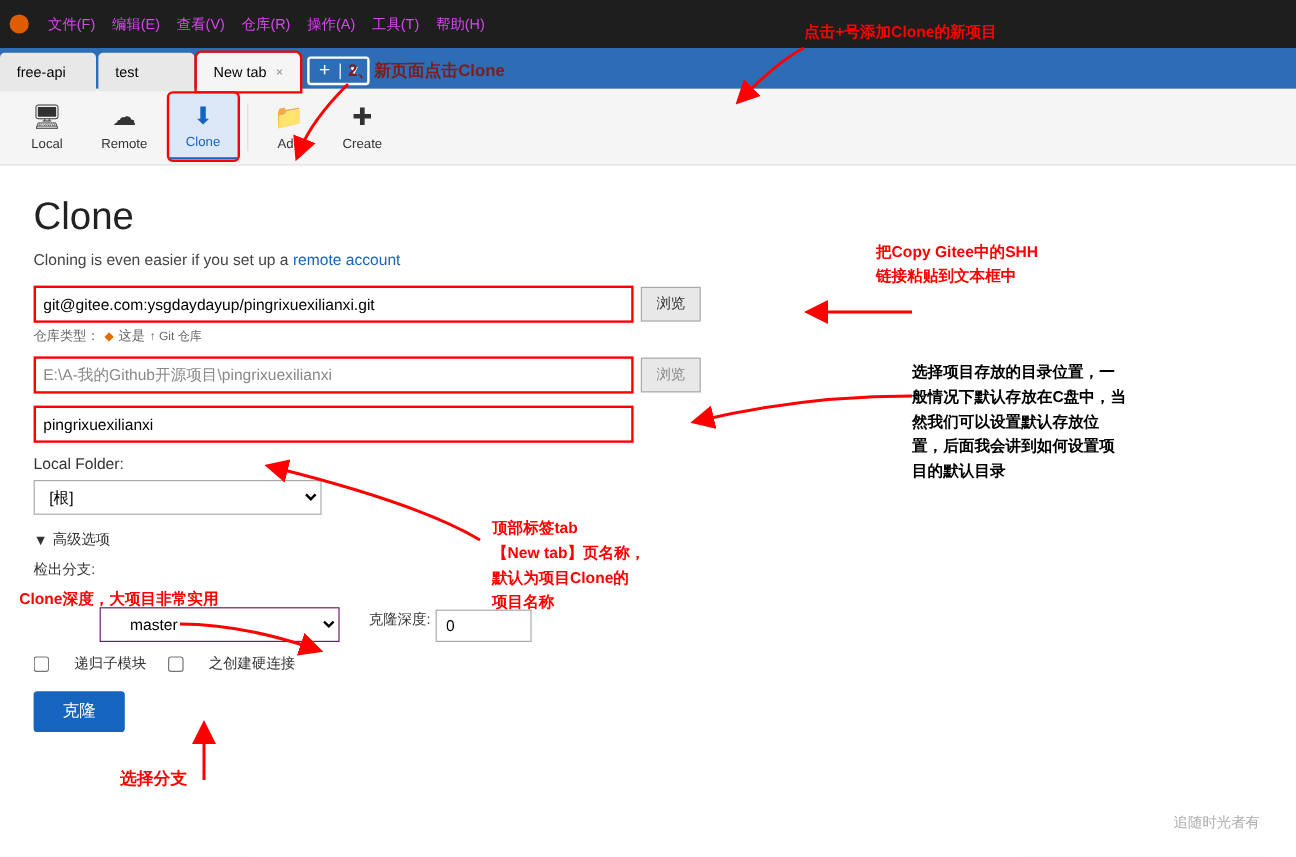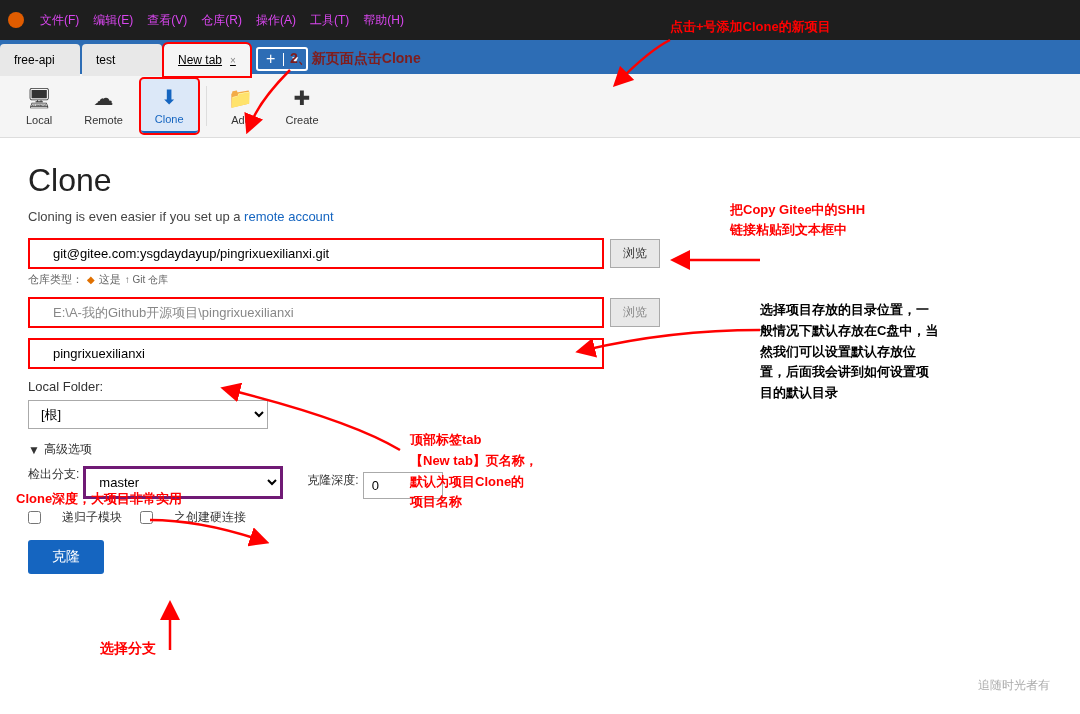--- a/index.html
+++ b/index.html
@@ -6,21 +6,21 @@
     body { font-family: 'Microsoft YaHei', 'Segoe UI', sans-serif; font-size: 13px; background: #f0f0f0; width: 1080px; height: 714px; overflow: hidden; position: relative; }
 
     
     .menu-bar { background: #1e1e1e; color: #d946ef; display: flex; align-items: center; padding: 2px 8px; gap: 2px; height: 40px; }
     .menu-bar .logo { width: 16px; height: 16px; background: #e05c00; border-radius: 50%; margin-right: 8px; }
     .menu-bar span { font-size: 12px; padding: 2px 6px; cursor: pointer; }
 
     
     .tab-bar { background: #2d6db5; display: flex; align-items: stretch; height: 34px; padding-top: 4px; }
     .tab { background: #e8e8e8; padding: 16px 14px; display: flex; align-items: center; gap: 8px; font-size: 12px; cursor: pointer; border-radius: 4px 4px 0 0; margin-right: 2px; min-width: 80px; }
-    .tab.active { background: #f5f5f5; font-weight: 500; text-decoration: underline; }
+    .tab.active { background: #f5f5f5; font-weight: 500; }
     .tab-close { color: #888; font-size: 10px; cursor: pointer; }
     .tab-new-wrapper { border: 2px solid white; border-radius: 3px; display: flex; align-items: center; margin-left: 4px; align-self: center; }
     .tab-plus { color: white; padding: 1px 6px; font-size: 14px; cursor: pointer; }
     .tab-down { color: white; padding: 1px 4px; font-size: 10px; cursor: pointer; border-left: 1px solid white; }
 
     
     .toolbar { background: #f5f5f5; border-bottom: 1px solid #ddd; display: flex; align-items: center; padding: 6px 12px; gap: 4px; height: 64px; }
     .toolbar-item { display: flex; flex-direction: column; align-items: center; padding: 6px 14px; cursor: pointer; border-radius: 3px; gap: 4px; font-size: 11px; color: #333; }
     .toolbar-item.active { background: #dce8f8; color: #1565c0; border-bottom: 2px solid #1565c0; }
     .toolbar-icon { font-size: 20px; }
@@ -28,35 +28,35 @@
 
     
     .main { background: white; padding: 24px 28px; height: calc(714px - 24px - 34px - 64px); overflow-y: auto; position: relative; }
 
     .clone-title { font-size: 32px; font-weight: 300; color: #222; margin-bottom: 10px; }
     .clone-subtitle { font-size: 13px; color: #444; margin-bottom: 14px; }
     .clone-subtitle a { color: #1565c0; text-decoration: none; }
 
     .input-group { margin-bottom: 10px; position: relative; }
     .input-row { display: flex; align-items: center; gap: 6px; }
-    .text-input { border: 1px solid #aaa; padding: 6px 23px; font-size: 13px; width: 576px; outline: none; }
+    .text-input { border: 1px solid #aaa; padding: 6px 6px; font-size: 13px; width: 500px; outline: none; }
     .browse-btn { background: #e8e8e8; border: 1px solid #aaa; padding: 5px 12px; font-size: 12px; cursor: pointer; white-space: nowrap; color: #333; }
     .repo-type-hint { font-size: 11px; color: #666; margin-top: 3px; display: flex; align-items: center; gap: 4px; }
     .diamond { color: #e07000; font-size: 10px; }
 
     .local-folder-label { font-size: 13px; color: #333; margin-bottom: 6px; margin-top: 6px; }
     .dropdown-row { display: flex; align-items: center; gap: 8px; }
     .dropdown { border: 1px solid #aaa; padding: 5px 8px; font-size: 13px; width: 240px; background: white; }
 
     .advanced-section { margin-top: 12px; }
     .advanced-toggle { display: flex; align-items: center; gap: 4px; font-size: 12px; color: #333; cursor: pointer; margin-bottom: 8px; }
     .advanced-fields { display: flex; gap: 24px; align-items: flex-end; margin-bottom: 10px; }
     .field-group { display: flex; flex-direction: row; gap: 4px; }
     .field-label { font-size: 12px; color: #333; }
-    .branch-dropdown { border: 3px solid #701a75; padding: 5px 9px; font-size: 13px; width: 200px; background: white; }
+    .branch-dropdown { border: 1px solid #701a75; padding: 5px 20px; font-size: 13px; width: 200px; background: white; margin-top: 40px; }
     .depth-input { border: 1px solid #aaa; padding: 5px 8px; font-size: 13px; width: 80px; }
 
     .checkbox-row { display: flex; align-items: center; gap: 18px; margin-bottom: 14px; }
     .checkbox-item { display: flex; align-items: center; gap: 21px; font-size: 12px; color: #333; }
     .checkbox-item input { margin: 0; }
 
     .clone-btn { background: #1565c0; color: white; border: none; padding: 8px 24px; font-size: 14px; cursor: pointer; border-radius: 3px; }
 
     
     .highlight-red { outline: 2px solid red; }

